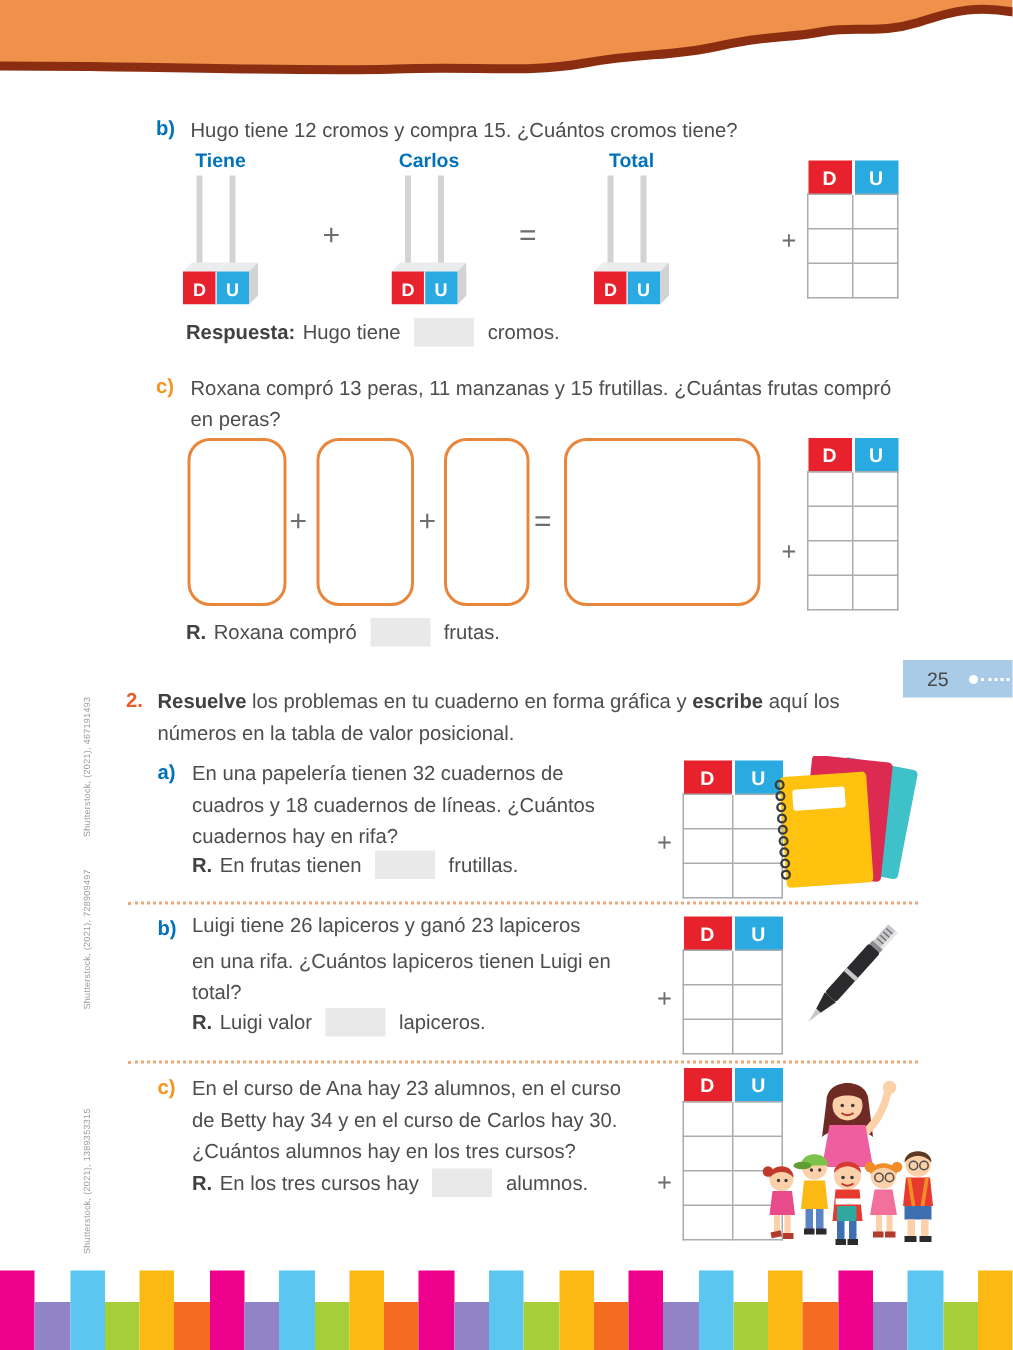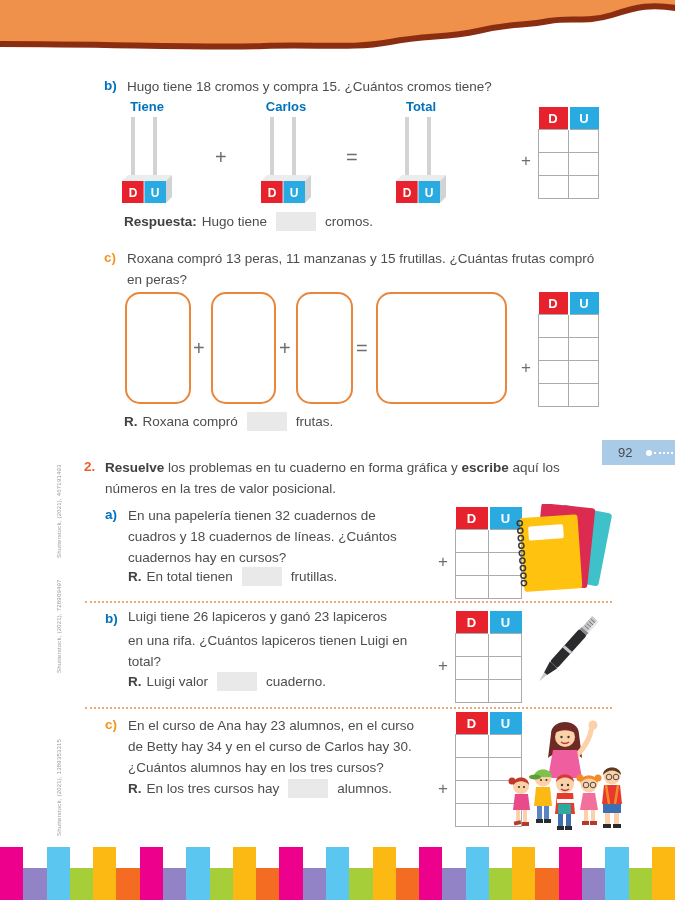--- a/index.html
+++ b/index.html
@@ -39,21 +39,21 @@
 </head>
 <body>
 
 <svg class="abs" style="left:0;top:0" width="675" height="70" viewBox="0 0 675 70">
   <path d="M0,0 H675 V9 C652,3 636,7 612,15 C586,23 572,17 549,21 C524,26 512,23 478,31 C446,38 428,35 390,42 C352,49 318,44 264,46 C204,48 110,44 0,44 Z" fill="#F0914B"></path>
   <path d="M-6,44 C110,44 204,48 264,46 C318,44 352,49 390,42 C428,35 446,38 478,31 C512,23 524,26 549,21 C572,17 586,23 612,15 C636,7 652,3 681,9" fill="none" stroke="#8B2D10" stroke-width="6" stroke-linecap="round"></path>
 </svg>
 
 <div>
   <span class="abs marker m-blue" style="left:104px;top:78px">b)</span>
-  <span class="abs qtext" style="left:127px;top:78px">Hugo tiene 18 cromos y compra 15. ¿Cuántos cromos tiene?</span>
+  <span class="abs qtext" style="left:127px;top:78px">Hugo tiene 12 cromos y compra 15. ¿Cuántos cromos tiene?</span>
 
   <span class="abs collabel" style="left:117px;top:99px">Tiene</span>
   <span class="abs collabel" style="left:256px;top:99px">Carlos</span>
   <span class="abs collabel" style="left:391px;top:99px">Total</span>
 
   <svg class="abs" style="left:122px;top:115px" width="50" height="88" viewBox="0 0 50 88">
     <rect x="9" y="2" width="4" height="60" fill="#D1D3D4"></rect>
     <rect x="31" y="2" width="4" height="60" fill="#D1D3D4"></rect>
     <polygon points="0,66 6,60 28,60 22,66" fill="#EBECED"></polygon>
     <polygon points="22,66 28,60 50,60 44,66" fill="#EBECED"></polygon>
@@ -168,39 +168,39 @@
 
   <div class="abs ansline" style="left:124px;top:412px">
     <b>R.</b>
     <span>Roxana compró</span>
     <span class="ansbox"></span>
     <span>frutas.</span>
   </div>
 </div>
 
 <div class="abs badge">
-  <span class="num">92</span>
+  <span class="num">25</span>
   <span class="dot"></span>
   <span class="dots"></span>
 </div>
 
 <div>
   <span class="abs marker m-red-orange" style="left:84px;top:459px">2.</span>
   <span class="abs qtext" style="left:105px;top:459px"><b style="color:#414042">Resuelve</b><span> los problemas en tu cuaderno en forma gráfica y </span><b style="color:#414042">escribe</b><span> aquí los</span></span>
-  <span class="abs qtext" style="left:105px;top:480px">números en la tres de valor posicional.</span>
+  <span class="abs qtext" style="left:105px;top:480px">números en la tabla de valor posicional.</span>
 </div>
 
 <div>
   <span class="abs marker m-blue" style="left:105px;top:507px">a)</span>
   <span class="abs qtext" style="left:128px;top:507px">En una papelería tienen 32 cuadernos de</span>
   <span class="abs qtext" style="left:128px;top:528px">cuadros y 18 cuadernos de líneas. ¿Cuántos</span>
-  <span class="abs qtext" style="left:128px;top:549px">cuadernos hay en cursos?</span>
+  <span class="abs qtext" style="left:128px;top:549px">cuadernos hay en rifa?</span>
   <div class="abs ansline" style="left:128px;top:567px">
     <b>R.</b>
-    <span>En total tienen</span>
+    <span>En frutas tienen</span>
     <span class="ansbox"></span>
     <span>frutillas.</span>
   </div>
 
   <span class="abs tplus" style="left:438px;top:552px">+</span>
   <table class="abs du du2" style="left:455px;top:507px">
     <thead>
         <tr>
       <th class="d">D</th>
       <th class="u">U</th>
@@ -251,21 +251,21 @@
 
 <div>
   <span class="abs marker m-blue" style="left:105px;top:611px">b)</span>
   <span class="abs qtext" style="left:128px;top:608px">Luigi tiene 26 lapiceros y ganó 23 lapiceros</span>
   <span class="abs qtext" style="left:128px;top:632px">en una rifa. ¿Cuántos lapiceros tienen Luigi en</span>
   <span class="abs qtext" style="left:128px;top:653px">total?</span>
   <div class="abs ansline" style="left:128px;top:672px">
     <b>R.</b>
     <span>Luigi valor</span>
     <span class="ansbox"></span>
-    <span>cuaderno.</span>
+    <span>lapiceros.</span>
   </div>
 
   <span class="abs tplus" style="left:438px;top:656px">+</span>
   <table class="abs du du2" style="left:455px;top:611px">
     <thead>
         <tr>
       <th class="d">D</th>
       <th class="u">U</th>
     </tr>
       </thead>

